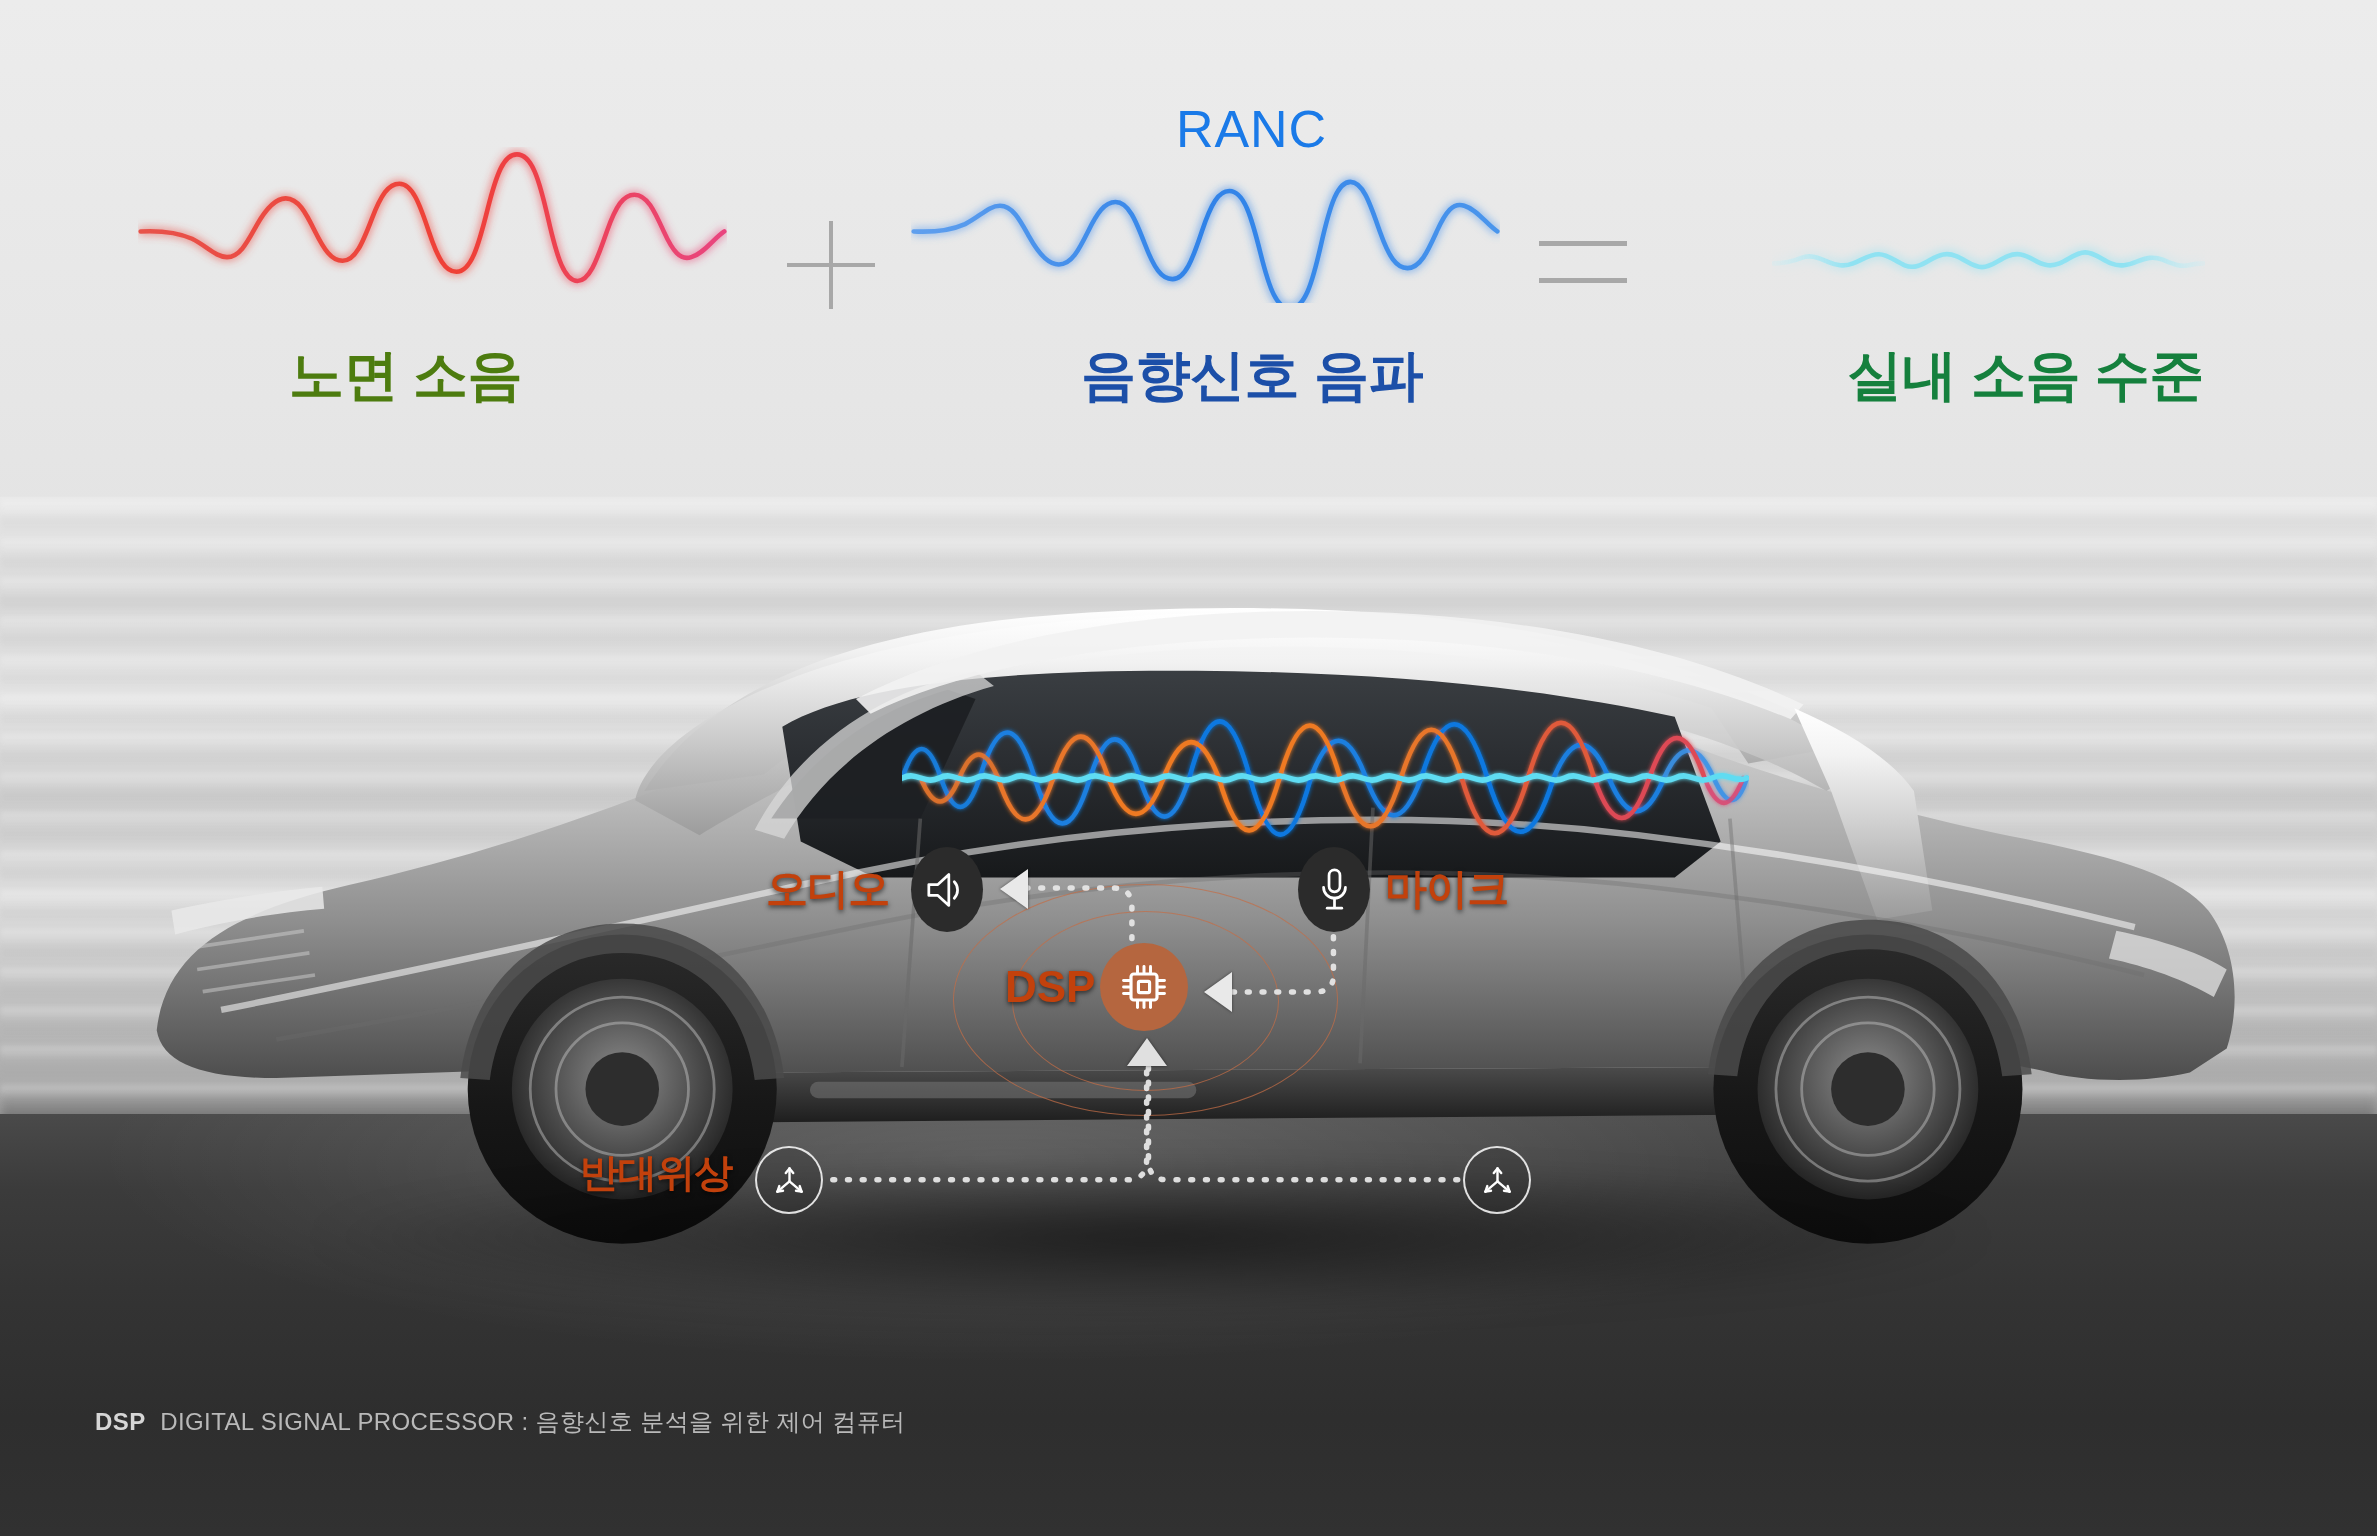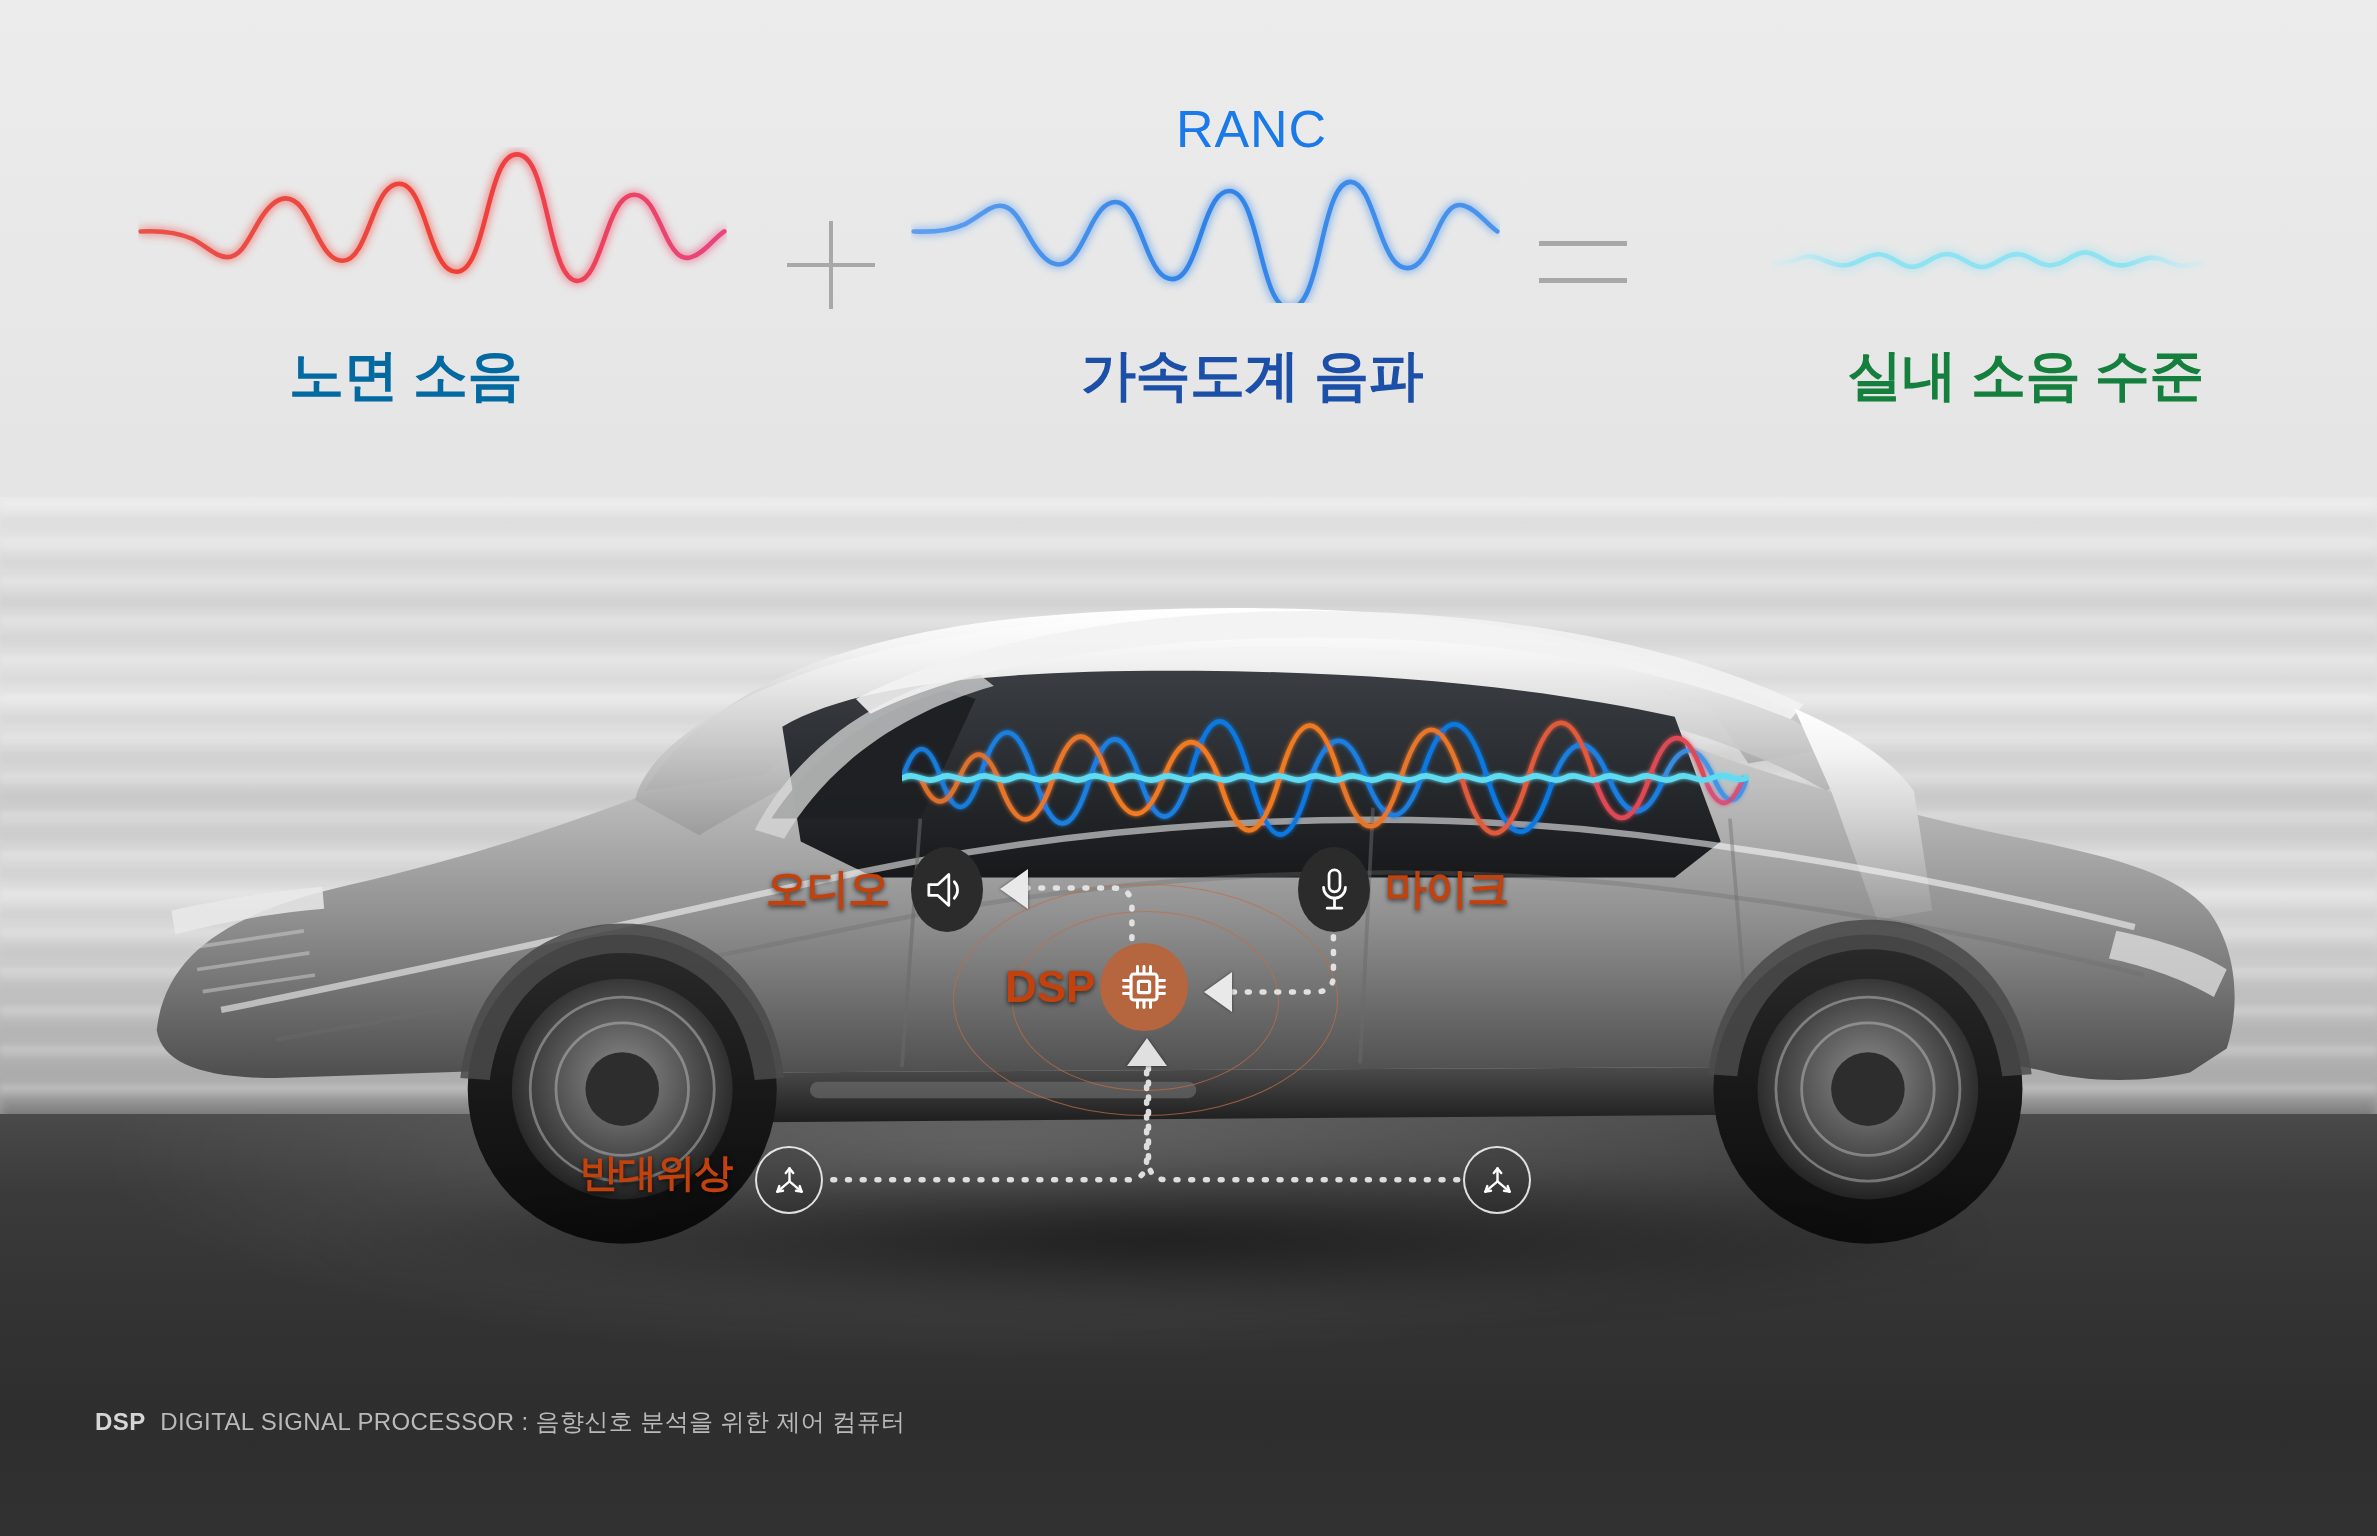--- a/index.html
+++ b/index.html
@@ -52,21 +52,21 @@
   .wave-block{position:absolute;}
   .wave-label{
     position:absolute;white-space:nowrap;font-weight:700;
     letter-spacing:-0.5px;text-align:center;
   }
   #ranc-title{
     position:absolute;left:1058px;top:99px;width:387px;text-align:center;
     font-size:52px;font-weight:400;color:#1a7ae8;letter-spacing:0.9px;
   }
   #label-road-noise{
-    left:166px;top:339px;width:479px;font-size:55px;color:#0369a1;
+    left:166px;top:339px;width:479px;font-size:55px;color:#4d7c0f;
   }
   #label-antiphase{
     left:976px;top:339px;width:552px;font-size:55px;color:#1c4fa8;
   }
   #label-cabin{
     left:1740px;top:339px;width:571px;font-size:55px;color:#15803d;
   }
   .op-plus{
     position:absolute;left:787px;top:221px;width:88px;height:88px;
   }
@@ -224,21 +224,21 @@
     </defs>
     <path d="M2,46 C14,46 22,44 32,40 C42,36 50,40 60,44 C70,48 78,50 88,46
              C98,42 106,36 116,36 C126,36 134,44 144,48 C154,52 162,48 172,42
              C182,36 190,34 200,38 C210,42 218,50 228,50 C238,50 246,42 256,38
              C266,34 274,36 284,42 C294,48 302,50 312,46 C322,42 330,34 340,34
              C350,34 358,42 368,46 C378,50 386,48 396,44 C406,40 414,38 424,42
              C434,46 442,50 452,48 C460,46 464,46 468,46" fill="none" stroke="url(#gCyan)" stroke-width="5" stroke-linecap="round" filter="url(#glowCyan)"></path>
   </svg>
 
   <div class="wave-label" id="label-road-noise">노면 소음</div>
-  <div class="wave-label" id="label-antiphase">가속도계 음파</div>
+  <div class="wave-label" id="label-antiphase">음향신호 음파</div>
   <div class="wave-label" id="label-cabin">실내 소음 수준</div>
 
   <div id="car-layer">
     <div class="car-shadow"></div>
     <svg width="2377" height="828" viewBox="0 0 2583 900">
       <defs>
         <linearGradient id="bodyTop" x1="0" y1="0" x2="0" y2="1">
           <stop offset="0%" stop-color="#ffffff"></stop>
           <stop offset="22%" stop-color="#f3f3f3"></stop>
           <stop offset="55%" stop-color="#cfcfcf"></stop>

